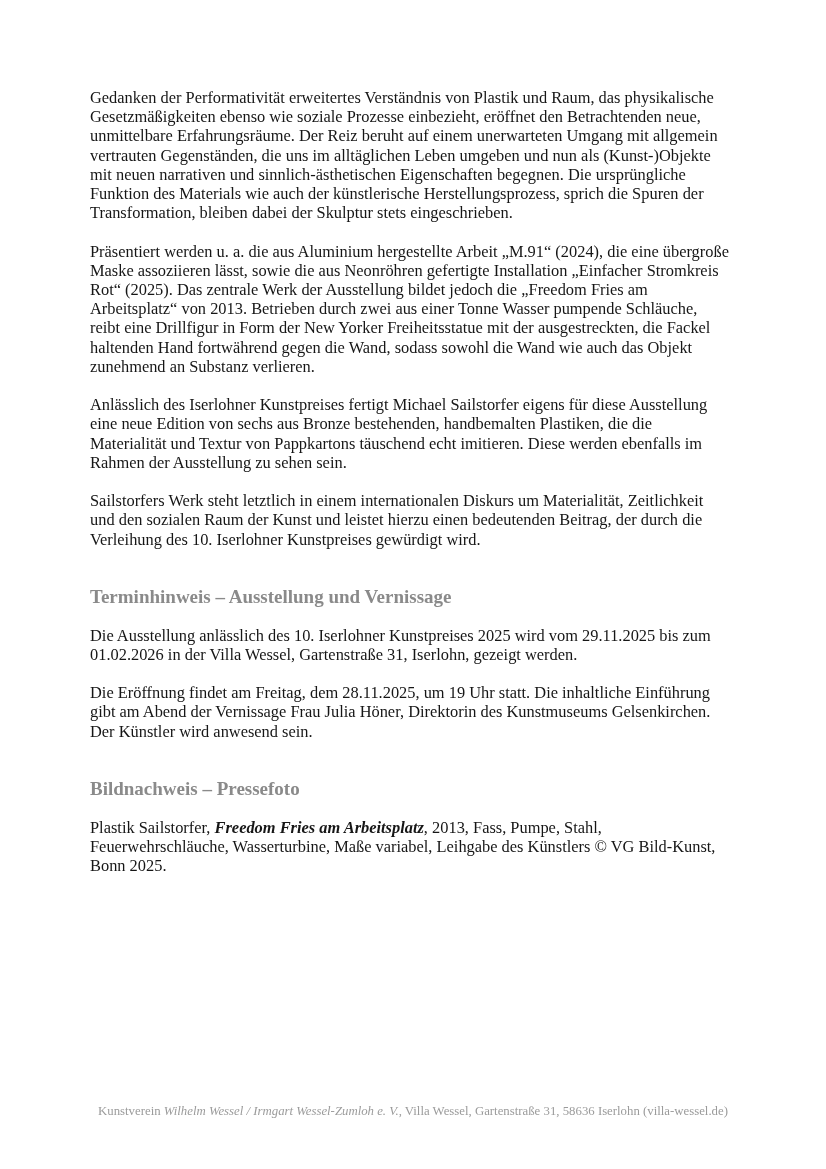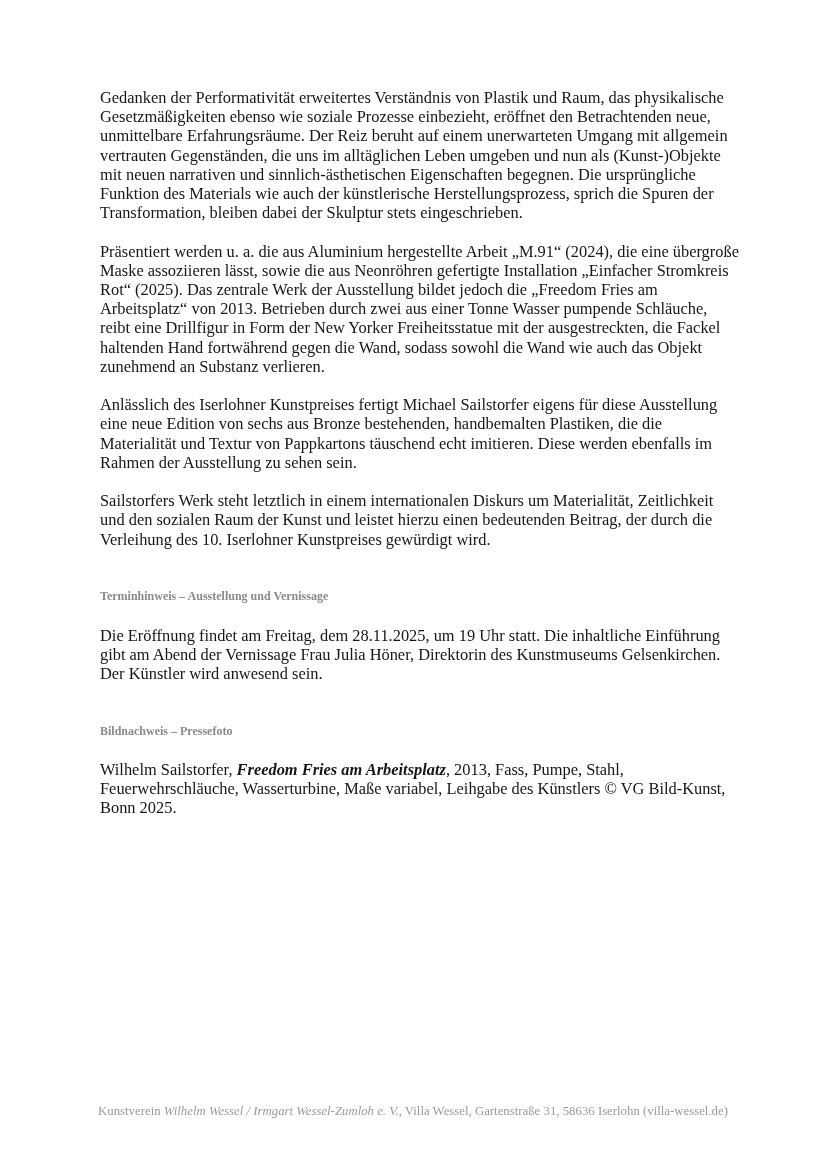--- a/index.html
+++ b/index.html
@@ -12,32 +12,32 @@
     width: 826px;
     height: 1169px;
     background: var(--page-bg, #ffffff);
     font-family: "Liberation Serif", "DejaVu Serif", serif;
     color: var(--text-color, #161616);
     overflow: hidden;
   }
   .content {
     position: absolute;
     top: 88px;
-    left: 100px;
+    left: 90px;
     width: 641px;
     font-size: 16.4px;
     line-height: 19.2px;
     text-align: left;
   }
   .content p {
     margin: 0 0 19.2px 0;
   }
   .content h2 {
     margin: 38.4px 0 19.2px 0;
-    font-size: 12px;
+    font-size: 19px;
     line-height: 19.2px;
     font-weight: bold;
     color: var(--heading-color, #8a8a8a);
   }
   .content em {
     font-style: italic;
     font-weight: bold;
   }
   .footer {
     position: absolute;
@@ -59,22 +59,23 @@
 
 <div class="page">
   <div class="content">
 
     <p>Gedanken der Performativität erweitertes Verständnis von Plastik und Raum, das physikalische Gesetzmäßigkeiten ebenso wie soziale Prozesse einbezieht, eröffnet den Betrachtenden neue, unmittelbare Erfahrungsräume. Der Reiz beruht auf einem unerwarteten Umgang mit allgemein vertrauten Gegenständen, die uns im alltäglichen Leben umgeben und nun als (Kunst-)Objekte mit neuen narrativen und sinnlich-ästhetischen Eigenschaften begegnen. Die ursprüngliche Funktion des Materials wie auch der künstlerische Herstellungsprozess, sprich die Spuren der Transformation, bleiben dabei der Skulptur stets eingeschrieben.</p>
     <p>Präsentiert werden u. a. die aus Aluminium hergestellte Arbeit „M.91“ (2024), die eine übergroße Maske assoziieren lässt, sowie die aus Neonröhren gefertigte Installation „Einfacher Stromkreis Rot“ (2025). Das zentrale Werk der Ausstellung bildet jedoch die „Freedom Fries am Arbeitsplatz“ von 2013. Betrieben durch zwei aus einer Tonne Wasser pumpende Schläuche, reibt eine Drillfigur in Form der New Yorker Freiheitsstatue mit der ausgestreckten, die Fackel haltenden Hand fortwährend gegen die Wand, sodass sowohl die Wand wie auch das Objekt zunehmend an Substanz verlieren.</p>
     <p>Anlässlich des Iserlohner Kunstpreises fertigt Michael Sailstorfer eigens für diese Ausstellung eine neue Edition von sechs aus Bronze bestehenden, handbemalten Plastiken, die die Materialität und Textur von Pappkartons täuschend echt imitieren. Diese werden ebenfalls im Rahmen der Ausstellung zu sehen sein.</p>
     <p>Sailstorfers Werk steht letztlich in einem internationalen Diskurs um Materialität, Zeitlichkeit und den sozialen Raum der Kunst und leistet hierzu einen bedeutenden Beitrag, der durch die Verleihung des 10. Iserlohner Kunstpreises gewürdigt wird.</p>
 
     <h2>Terminhinweis – Ausstellung und Vernissage</h2>
+    <p>Die Ausstellung anlässlich des 10. Iserlohner Kunstpreises 2025 wird vom 29.11.2025 bis zum 01.02.2026 in der Villa Wessel, Gartenstraße 31, Iserlohn, gezeigt werden.</p>
     <p>Die Eröffnung findet am Freitag, dem 28.11.2025, um 19 Uhr statt. Die inhaltliche Einführung gibt am Abend der Vernissage Frau Julia Höner, Direktorin des Kunstmuseums Gelsenkirchen. Der Künstler wird anwesend sein.</p>
 
     <h2>Bildnachweis – Pressefoto</h2>
-    <p><span>Wilhelm Sailstorfer, </span><em>Freedom Fries am Arbeitsplatz</em><span>, 2013, Fass, Pumpe, Stahl, Feuerwehrschläuche, Wasserturbine, Maße variabel, Leihgabe des Künstlers © VG Bild-Kunst, Bonn 2025.</span></p>
+    <p><span>Plastik Sailstorfer, </span><em>Freedom Fries am Arbeitsplatz</em><span>, 2013, Fass, Pumpe, Stahl, Feuerwehrschläuche, Wasserturbine, Maße variabel, Leihgabe des Künstlers © VG Bild-Kunst, Bonn 2025.</span></p>
 
 
   </div>
 
   <div class="footer"><span>Kunstverein </span><em>Wilhelm Wessel / Irmgart Wessel-Zumloh e. V.</em><span>, Villa Wessel, Gartenstraße 31, 58636 Iserlohn (villa-wessel.de)</span></div>
 </div>
 
 </body></html>

